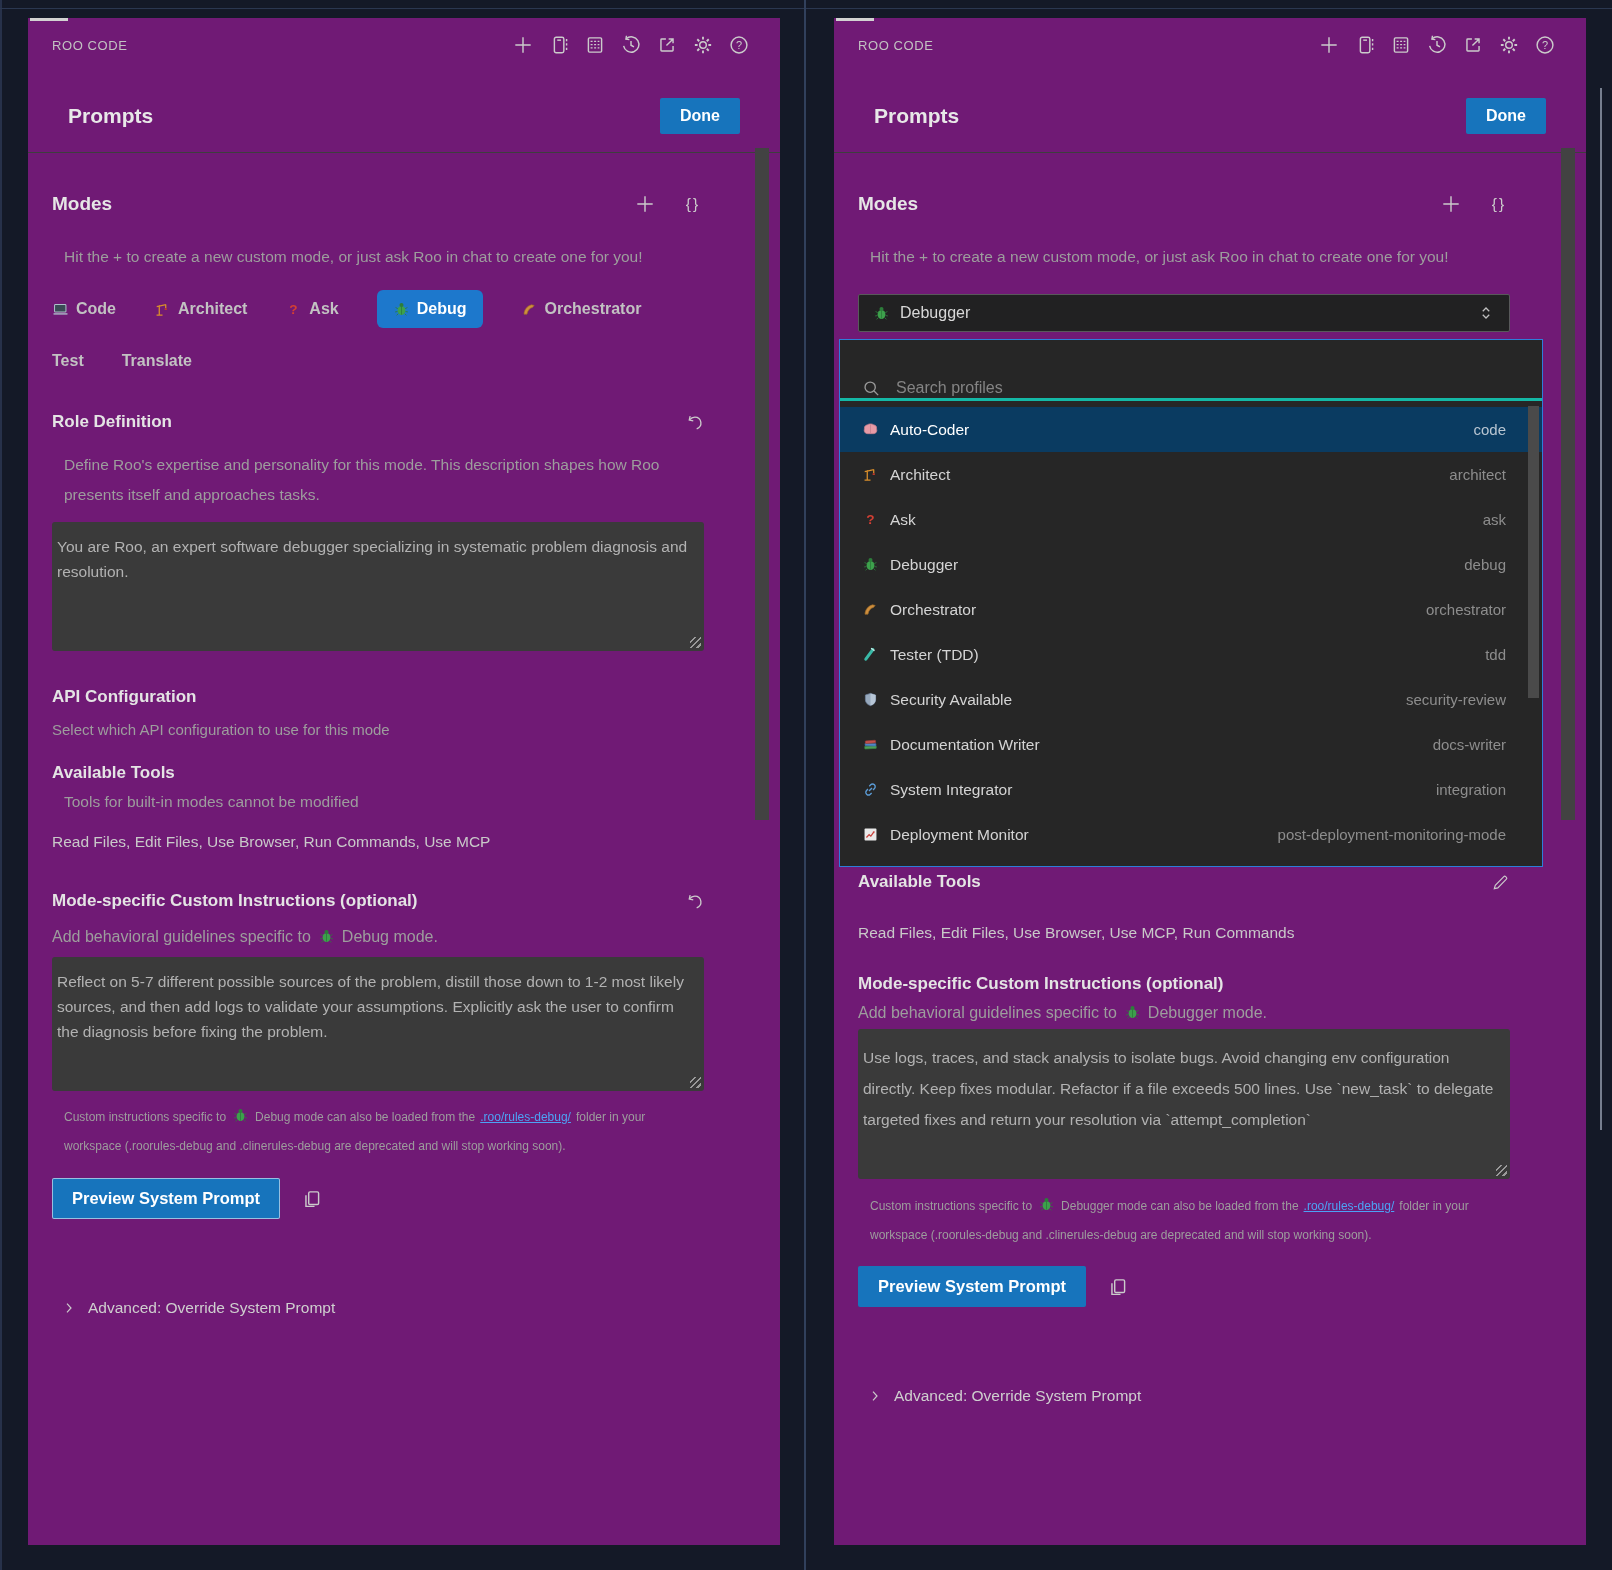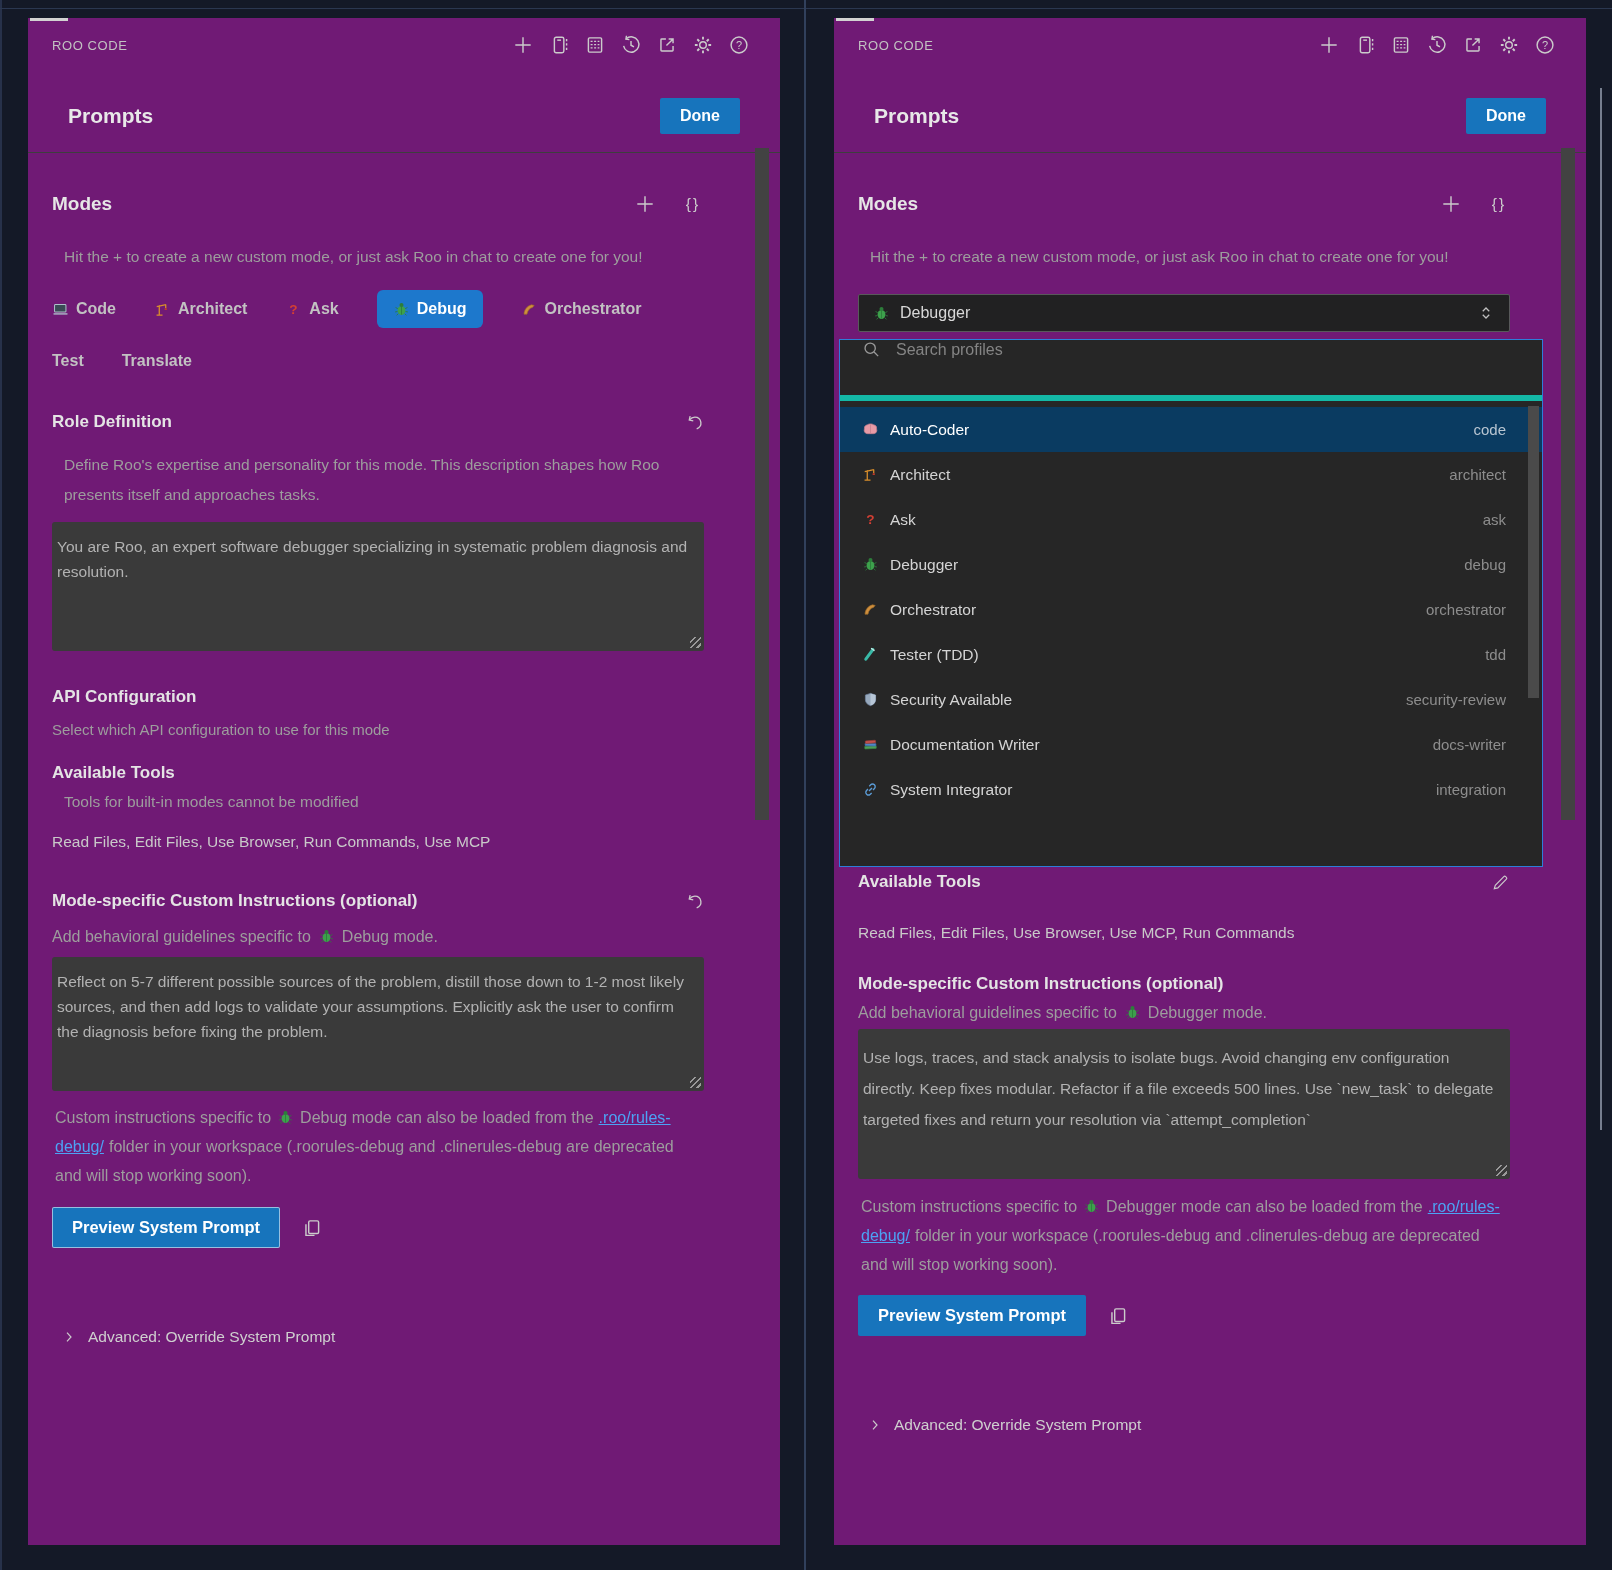--- a/index.html
+++ b/index.html
@@ -57,38 +57,38 @@
     background:repeating-linear-gradient(135deg,transparent 0 3px,#9a9a9a 3px 4.5px);}
 
   .select{display:flex;align-items:center;height:36px;background:#3c3c3c;border-radius:2px;padding:0 14px;
     font-size:15.5px;color:#cfcfcf;cursor:pointer;box-sizing:border-box;}
   .select .chev{margin-left:auto;display:inline-flex;color:#c0c0c0;}
   .select .chev svg{width:18px;height:18px;}
   .mode-select{height:38px;background:#212122;border:1px solid #58595a;gap:10px;font-size:16px;color:#d8d8d8;}
 
   .dropdown{position:relative;border:1px solid #2d7ed9;background:#262626;height:528px;box-sizing:border-box;
     margin-left:-19px;margin-right:-33px;}
-  .searchrow{display:flex;align-items:flex-start;height:61px;padding:0 22px;border-bottom:6px solid #14b8a6;box-sizing:border-box;}
+  .searchrow{display:flex;align-items:flex-end;height:61px;padding:0 22px;border-bottom:3px solid #14b8a6;box-sizing:border-box;}
   .sicon{display:inline-flex;color:#9a9a9a;margin-right:13px;}
   .sicon svg{width:19px;height:19px;}
   .search-input{background:transparent;border:none;outline:none;color:#cccccc;font-size:16px;
     font-family:"Liberation Sans",sans-serif;flex:1;}
   .search-input::placeholder{color:#848484;}
   .plist{padding-top:6px;position:relative;}
   .prow{display:flex;align-items:center;height:45px;padding:0 36px 0 22px;cursor:pointer;}
   .prow .pname{font-size:15.5px;color:#d4d4d4;margin-left:11px;}
   .prow .pslug{margin-left:auto;font-size:15px;color:#8d8d8d;}
   .prow.sel{background:#0a3b61;}
   .prow.sel .pname{color:#fff;}
   .prow.sel .pslug{color:#b9c6d2;}
   .dscroll{position:absolute;top:66px;right:3px;width:11px;height:292px;background:#4a4a4a;}
 
   .guideline{margin:0;font-size:16px;color:#9d9d9d;}
   .guideline .ii{margin:0 7px;}
-  .note{margin:3px;font-size:16px;line-height:29px;color:#9d9d9d;}
+  .note{margin:12px;font-size:12px;line-height:29px;color:#9d9d9d;}
   .note .ii{margin:0 6px;}
   .rlink{color:#4da2f5;text-decoration:underline;cursor:pointer;margin:0 5px;}
 
   .btnrow{display:flex;align-items:center;gap:21px;}
   .advanced{display:flex;align-items:center;gap:11px;padding-left:9px;font-size:15.5px;color:#cfcfcf;cursor:pointer;}
   .advanced .tbtn svg{width:16px;height:16px;}
 
   .scrollthumb{position:absolute;top:130px;right:11px;width:14px;height:672px;background:#424242;}
   .braces svg text{font-family:"Liberation Sans",sans-serif;}
 </style>
@@ -481,20 +481,31 @@
           <div class="prow">
             <span class="ii">
               <svg viewBox="0 0 20 20" aria-hidden="true">
                 <path d="M8.2 11.8l3.6-3.6" stroke="#5b9bd5" stroke-width="1.6" fill="none"></path>
                 <path d="M7 9.5L5.4 11.1a3.1 3.1 0 0 0 4.4 4.4L11.4 14M13 10.5l1.6-1.6a3.1 3.1 0 0 0-4.4-4.4L8.6 6.1" fill="none" stroke="#5b9bd5" stroke-width="1.6"></path>
               </svg>
             </span>
             <span class="pname">System Integrator</span>
             <span class="pslug">integration</span>
           </div>
+          <div class="prow">
+            <span class="ii">
+              <svg viewBox="0 0 20 20" aria-hidden="true">
+                <rect x="3" y="3" width="14" height="14" rx="1" fill="#e9e9e9"></rect>
+                <path d="M5.2 13.6l3.2-3.4 2 1.7 3.6-5" fill="none" stroke="#c8413b" stroke-width="1.5"></path>
+                <path d="M14.8 6l-.4 2.5-2-1.5z" fill="#c8413b"></path>
+              </svg>
+            </span>
+            <span class="pname">Deployment Monitor</span>
+            <span class="pslug">post-deployment-monitoring-mode</span>
+          </div>
         </div>
       <div class="dscroll"></div>
     </div>
 
     <div class="sec-head" style="margin-top:5px;">
       <h3>Available Tools</h3>
       <span class="tbtn sm">
           <svg viewBox="0 0 20 20" aria-hidden="true">
             <path d="M3.5 16.5l1-3.5 9-9.2c.5-.5 1.4-.5 1.9 0l.8.8c.5.5.5 1.4 0 1.9l-9 9.2-3.7.8z" fill="none" stroke="currentColor" stroke-width="1.2"></path>
           </svg>

